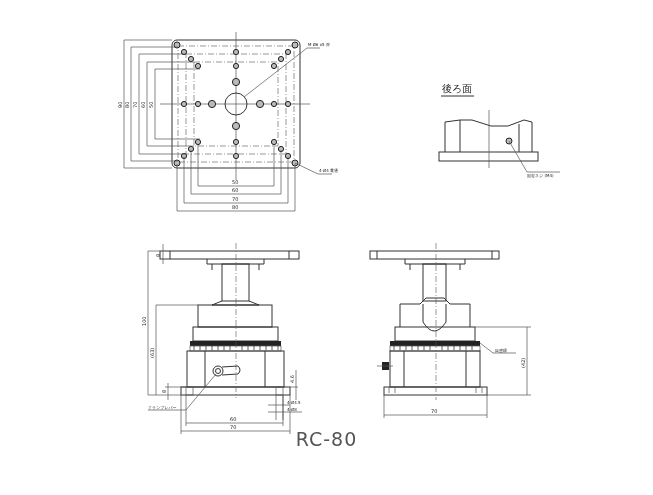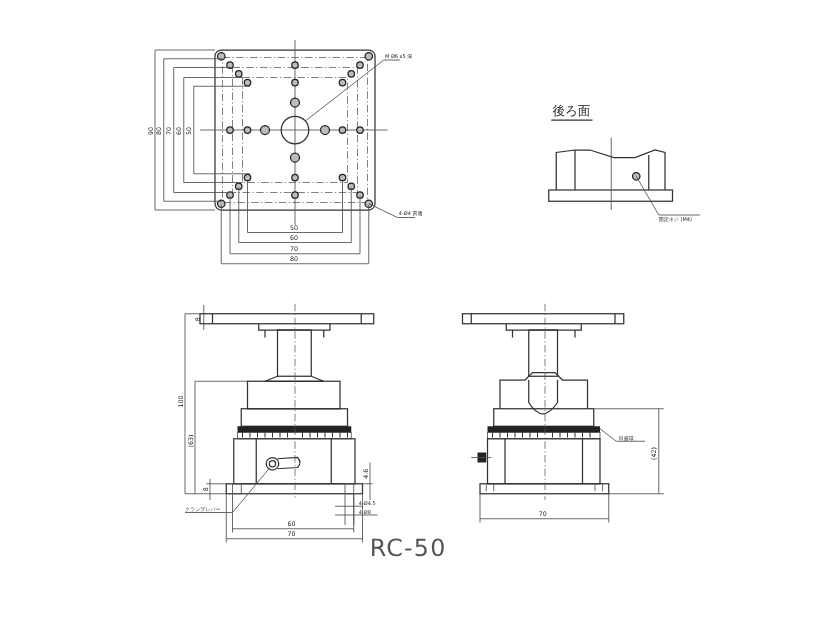--- a/index.html
+++ b/index.html
@@ -245,13 +245,13 @@
     <line class="thin" x1="487" y1="395" x2="487" y2="418"></line>
     <line class="thin" x1="384" y1="415" x2="487" y2="415"></line>
     <text class="dimtxt" x="431" y="413">70</text>
 
     <line class="thin" x1="480" y1="343" x2="493" y2="353"></line>
     <line class="thin" x1="493" y1="353" x2="516" y2="353"></line>
     <text class="label" x="495" y="352">目盛環</text>
   </g>
 </svg>
 
-<div class="title">RC-50</div>
+<div class="title">RC-80</div>
 
 </body></html>

